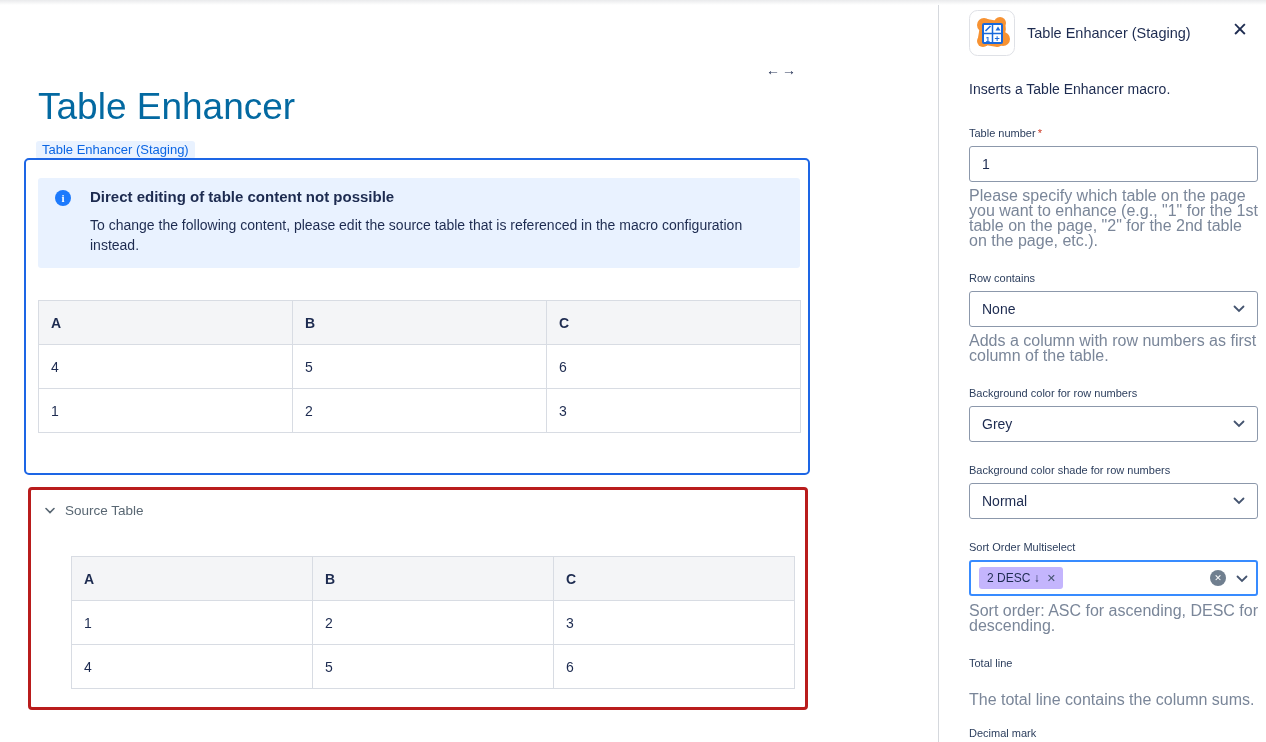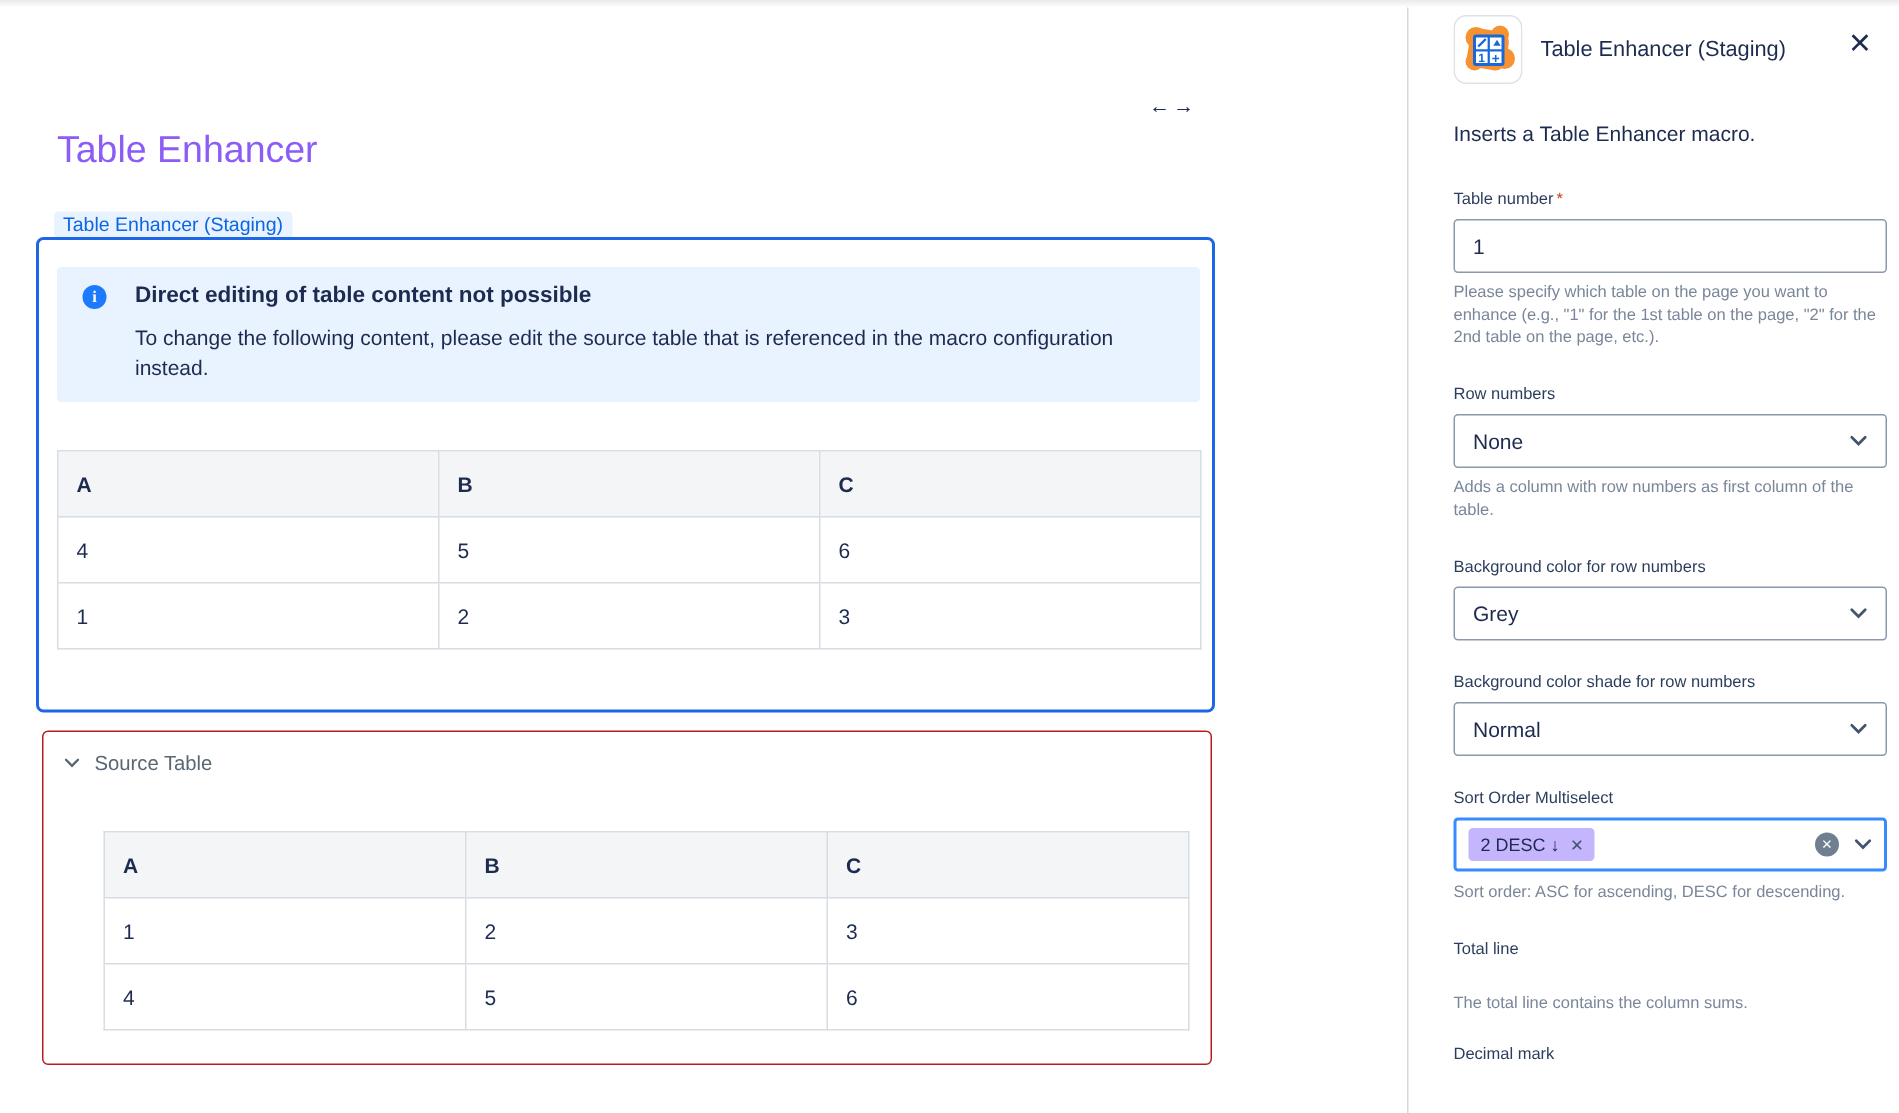--- a/index.html
+++ b/index.html
@@ -8,60 +8,60 @@
     font-family:"Liberation Sans","DejaVu Sans",sans-serif;
     color:#172b4d; background:#fff; position:relative; overflow:hidden;
   }
   .top-fade { position:absolute; left:0; top:0; width:1266px; height:5px;
     background:linear-gradient(#e9eaec,#ffffff); z-index:5; }
 
   
   .main { position:absolute; left:0; top:0; width:938px; height:742px; background:#fff; }
   .width-arrows { position:absolute; left:766px; top:62px; font-size:14px; font-weight:bold;
     color:#1d2b50; letter-spacing:2px; cursor:pointer; }
-  .page-title { position:absolute; left:38px; top:86px; font-size:25px; font-weight:500; color:#8b5cf6; }
+  .page-title { position:absolute; left:38px; top:86px; font-size:37px; font-weight:500; color:#0369a1; }
   .macro-label { position:absolute; left:36px; top:141px; font-size:13px; color:#0c66e4;
     background:#e9f2ff; padding:1px 6px 2px; border-radius:3px; }
   .macro-box { position:absolute; left:24px; top:158px; width:786px; height:317px;
     border:2px solid #1d66e5; border-radius:5px; background:#fff; }
   .info-panel { position:absolute; left:12px; top:18px; width:762px; height:90px;
     background:#e9f2ff; border-radius:3px; }
   .info-icon { position:absolute; left:17px; top:12px; width:16px; height:16px; border-radius:50%;
     background:#1d7afc; color:#fff; font-size:11px; font-weight:bold; text-align:center;
     line-height:16px; font-family:"Liberation Serif","DejaVu Serif",serif; }
   .info-title { position:absolute; left:52px; top:10px; font-size:15px; font-weight:bold; color:#1d2b50; }
   .info-body { position:absolute; left:52px; top:37px; width:690px; font-size:14px;
     line-height:20px; color:#1d2b50; }
 
   table.data { border-collapse:collapse; width:100%; font-size:14px; }
   table.data th, table.data td { border:1px solid #d8dce3; text-align:left;
     padding:0 12px; height:44px; font-weight:normal; color:#1d2b50; }
   table.data th { background:#f4f5f7; font-weight:bold; }
   .table1-wrap { position:absolute; left:12px; top:140px; width:763px; }
 
   .source-box { position:absolute; left:28px; top:487px; width:780px; height:223px;
-    border:1px solid #b91c1c; border-radius:4px; background:#fff; }
+    border:3px solid #b91c1c; border-radius:4px; background:#fff; }
   .source-head { position:absolute; left:14px; top:13px; display:flex; align-items:center;
     gap:10px; color:#596773; font-size:13.5px; cursor:pointer; }
   .chev-small svg { display:block; }
   .table2-wrap { position:absolute; left:40px; top:66px; width:724px; }
 
   
   .panel { position:absolute; left:938px; top:0; width:328px; height:742px;
     background:#fff; border-left:1px solid #d5d8dd; padding:0 9px 0 30px; }
   .panel-header { margin-top:10px; height:46px; position:relative; }
   .macro-icon { position:absolute; left:0; top:0; }
   .panel-title { position:absolute; left:58px; top:15px; font-size:14.5px; color:#1d2b50; }
   .close-btn { position:absolute; left:263px; top:9px; font-size:19px; color:#1d2b50;
     cursor:pointer; line-height:22px; }
   .panel-desc { margin-top:25px; font-size:14px; color:#1d2b50; }
 
   .fld-label { margin-top:24px; font-size:11px; font-weight:normal; color:#2c3e5d; }
   .fld-label .req { color:#ca3521; margin-left:2px; }
-  .fld-help { margin-top:6px; font-size:11px; line-height:15px; color:#7a8699; width:289px; }
+  .fld-help { margin-top:6px; font-size:16px; line-height:15px; color:#7a8699; width:289px; }
 
   .text-input, .select { margin-top:7px; width:289px; height:36px; border:1px solid #8c98ab;
     border-radius:3px; background:#fff; font-size:14px; color:#1d2b50; display:flex;
     align-items:center; padding:0 12px; justify-content:space-between; cursor:pointer; }
   .text-input { cursor:text; }
   .select .chev svg { display:block; }
 
   .multiselect { margin-top:7px; width:289px; height:36px; border:2px solid #388bff;
     border-radius:3px; display:flex; align-items:center; padding:0 8px; gap:6px; }
   .chip { background:#c4b5fd; border-radius:3px; display:flex; align-items:center;
@@ -187,21 +187,21 @@
   <div class="panel-desc">Inserts a Table Enhancer macro.</div>
 
   <div class="fld-label mt30">
     <span>Table number</span><span class="req">*</span>
   </div>
   <div class="text-input">
     <span>1</span>
   </div>
   <div class="fld-help">Please specify which table on the page you want to enhance (e.g., "1" for the 1st table on the page, "2" for the 2nd table on the page, etc.).</div>
 
-  <div class="fld-label">Row numbers</div>
+  <div class="fld-label">Row contains</div>
   <div class="select">
     <span>None</span>
     <span class="chev">
       <svg width="12" height="8" viewBox="0 0 12 8">
           <path d="M1.5 1.5L6 6l4.5-4.5" fill="none" stroke="#44546f" stroke-width="1.8" stroke-linecap="round"></path>
         </svg>
     </span>
   </div>
   <div class="fld-help">Adds a column with row numbers as first column of the table.</div>
 

